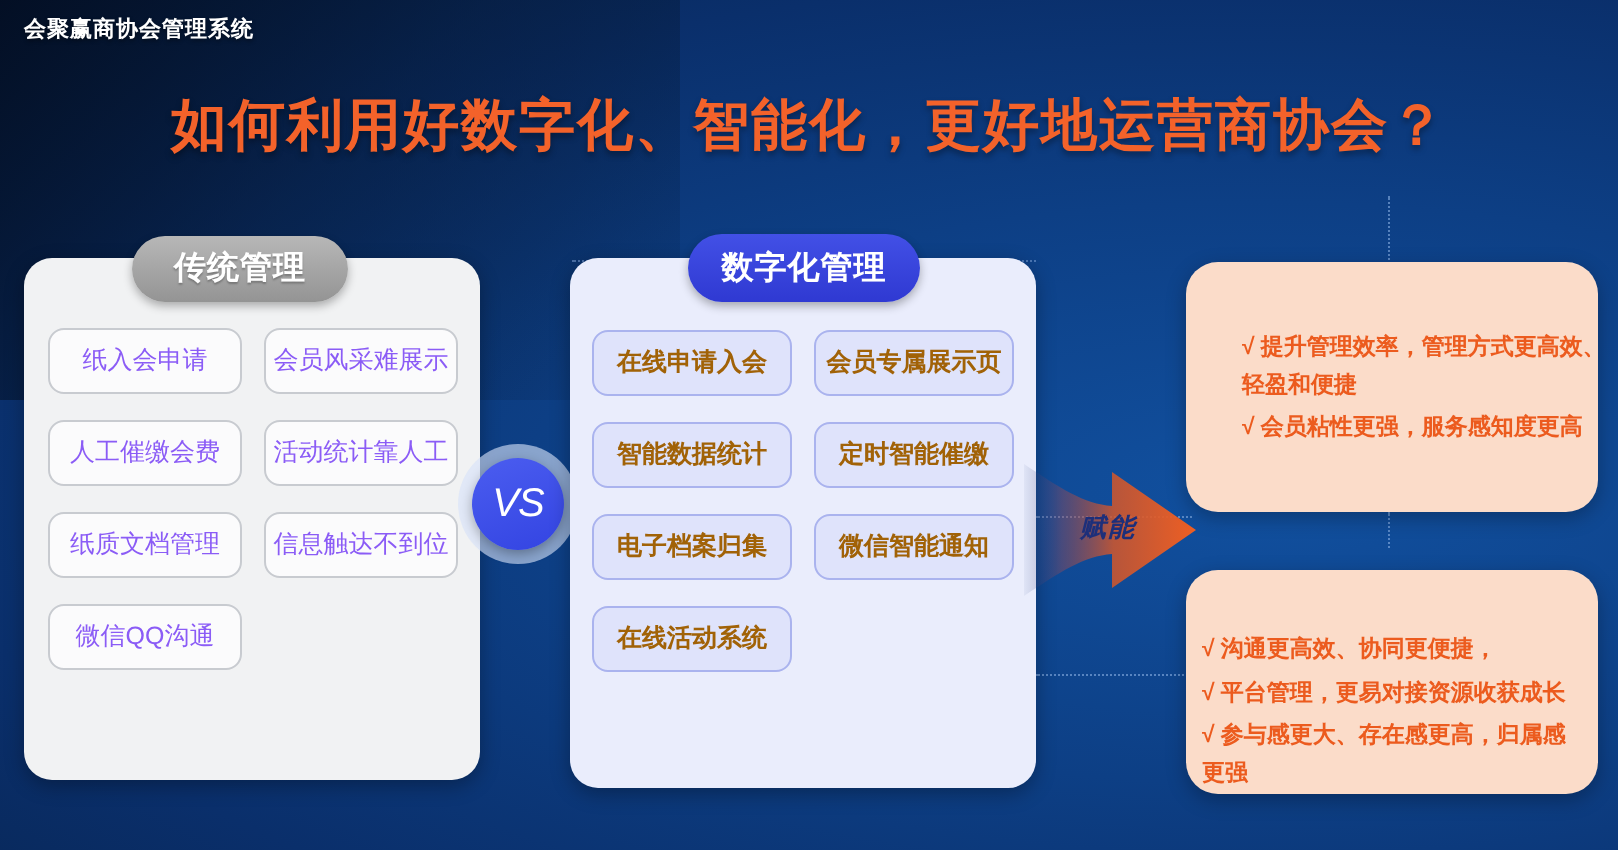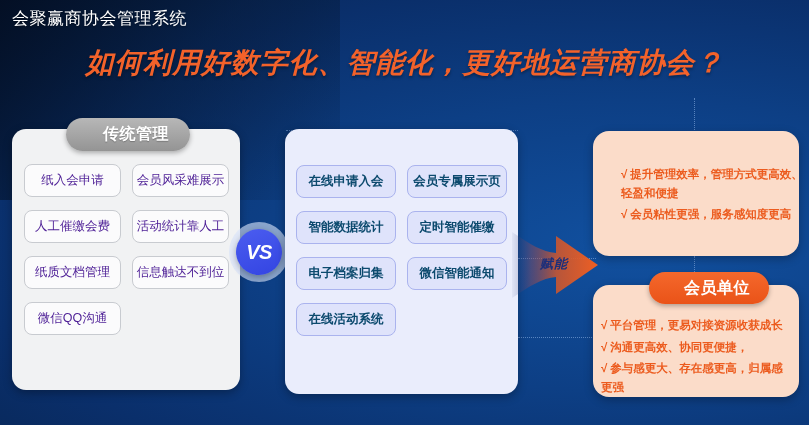--- a/index.html
+++ b/index.html
@@ -23,38 +23,37 @@
     position: absolute;
     left: 0; top: 0; width: 340px; height: 200px;
     background: linear-gradient(135deg, rgba(3,14,34,.95) 0%, rgba(5,22,48,.55) 45%, rgba(5,22,48,0) 100%);
     pointer-events: none;
   }
 
   
   .app-title {
     position: absolute;
     left: 12px; top: 7px;
-    font-size: 17px;
-    font-weight: normal;
+    font-size: 11px;
+    font-weight: bold;
     color: #ffffff;
     letter-spacing: .5px;
     text-shadow: 0 1px 2px rgba(0,0,0,.45);
     text-align: center;
   }
   .headline {
     position: absolute;
     left: 0; right: 0; top: 44px;
     text-align: center;
     font-size: 28px;
     font-weight: bold;
     color: #f3622a;
     letter-spacing: 1px;
     text-shadow: 0 2px 3px rgba(0,0,0,.35);
     white-space: nowrap;
-    font-style: italic;
   }
 
   
   .dotline {
     position: absolute;
     height: 0;
     border-top: 1px dotted rgba(150,185,235,.55);
   }
   .dotline.v {
     width: 0; height: auto;
@@ -97,21 +96,20 @@
     border-radius: 18px;
     font-size: 16px;
     font-weight: bold;
     color: #ffffff;
     display: flex;
     align-items: center;
     justify-content: center;
     white-space: nowrap;
     box-shadow: 0 2px 5px rgba(0,0,0,.30);
     letter-spacing: .5px;
-    padding-left: 16px;
   }
   .pill-gray {
     left: 66px; top: 118px; width: 108px; height: 33px;
     background: linear-gradient(180deg, #b7b7b7 0%, #949494 100%);
     text-shadow: 0 1px 1px rgba(0,0,0,.25);
   }
   .pill-blue {
     left: 344px; top: 117px; width: 116px; height: 34px;
     background: linear-gradient(180deg, #4250e6 0%, #2f39d2 100%);
   }
@@ -143,26 +141,26 @@
     justify-content: center;
     text-align: center;
     font-size: 12.5px;
     line-height: 1.15;
     padding: 0 3px;
     box-sizing: border-box;
   }
   .chip-left {
     background: #fbfbfc;
     border: 1px solid #c8cbd0;
-    color: #4c1d95;
+    color: #8b5cf6;
   }
   .chip-mid {
     background: #dfe3fb;
     border: 1px solid #aab3ee;
-    color: #0c4a6e;
+    color: #a16207;
     font-weight: bold;
   }
 
   
   .vs-wrap {
     position: absolute;
     left: 229px; top: 222px;
     width: 60px; height: 60px;
   }
   .vs-ring {
@@ -171,21 +169,21 @@
     border-radius: 50%;
     background: rgba(215,226,248,.62);
   }
   .vs-core {
     position: absolute;
     left: 7px; top: 7px; width: 46px; height: 46px;
     border-radius: 50%;
     background: linear-gradient(160deg, #4b5df0 0%, #3344e2 100%);
     color: #fff;
     font-size: 20px;
-    font-weight: bold;
+    font-weight: normal;
     font-style: italic;
     display: flex;
     align-items: center;
     justify-content: center;
     letter-spacing: -.5px;
     box-shadow: 0 2px 6px rgba(0,0,0,.30);
   }
 
   
   .arrow-wrap {
@@ -250,20 +248,21 @@
     <div class="chip chip-left">信息触达不到位</div>
     <div class="chip chip-left">微信QQ沟通</div>
   </div>
 
   <div class="vs-wrap">
     <div class="vs-ring"></div>
     <div class="vs-core">VS</div>
   </div>
 
   <div class="panel panel-mid"></div>
+  <div class="pill pill-blue">数字化管理</div>
   <div class="chips chips-mid">
     <div class="chip chip-mid">在线申请入会</div>
     <div class="chip chip-mid">会员专属展示页</div>
     <div class="chip chip-mid">智能数据统计</div>
     <div class="chip chip-mid">定时智能催缴</div>
     <div class="chip chip-mid">电子档案归集</div>
     <div class="chip chip-mid">微信智能通知</div>
     <div class="chip chip-mid">在线活动系统</div>
   </div>
 
@@ -282,20 +281,19 @@
     <div class="arrow-label">赋能</div>
   </div>
 
   <div class="panel panel-tr"></div>
   <div class="benefits benefits-tr">
     <span class="benefit-row"><span class="tick">√</span><span>提升管理效率，管理方式更高效、轻盈和便捷</span></span>
     <span class="benefit-row"><span class="tick">√</span><span>会员粘性更强，服务感知度更高</span></span>
   </div>
 
   <div class="panel panel-br"></div>
-  <div class="pill pill-orange-2">会员单位</div>
   <div class="benefits benefits-br">
+    <span class="benefit-row"><span class="tick">√</span><span>沟通更高效、协同更便捷，</span></span>
     <span class="benefit-row"><span class="tick">√</span><span>平台管理，更易对接资源收获成长</span></span>
-    <span class="benefit-row"><span class="tick">√</span><span>沟通更高效、协同更便捷，</span></span>
     <span class="benefit-row"><span class="tick">√</span><span>参与感更大、存在感更高，归属感更强</span></span>
   </div>
 
 </div>
 
 </body></html>

